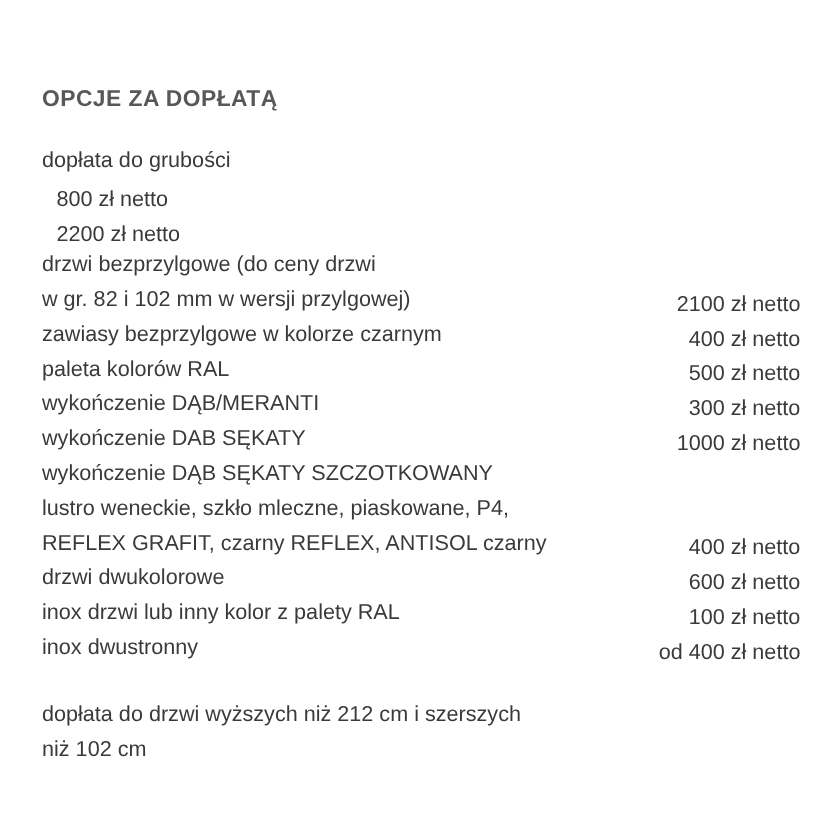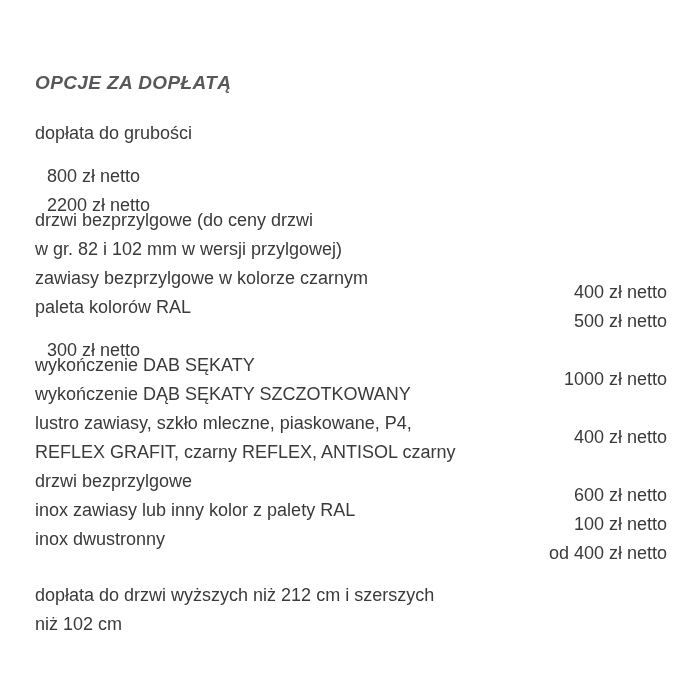--- a/index.html
+++ b/index.html
@@ -19,46 +19,45 @@
     width: 700px;
     height: 700px;
     padding: 70px 33px 0 35px;
   }
   .title {
     font-size: 19px;
     font-weight: 700;
     letter-spacing: 0.4px;
     line-height: 26px;
     color: #58585a;
-    font-style: italic;
   }
   .price-list {
     margin-top: 23px;
     font-size: 18px;
   }
   .row {
     display: flex;
     justify-content: space-between;
-    align-items: flex-start;
+    align-items: flex-end;
   }
   .item {
     flex: 1 1 auto;
     min-width: 0;
   }
   .item .line {
     line-height: 29px;
     white-space: nowrap;
   }
   .price {
     flex: 0 0 auto;
     line-height: 29px;
     white-space: nowrap;
     text-align: right;
     position: relative;
-    top: 14px;
+    top: 4px;
     padding-left: 12px;
   }
   .footer-note {
     margin-top: 27px;
     font-size: 18px;
   }
   .footer-note .line {
     line-height: 29px;
     white-space: nowrap;
   }
@@ -85,71 +84,75 @@
 
     <div class="row">
       <div class="price">2200 zł netto</div>
     </div>
 
     <div class="row">
       <div class="item">
         <div class="line">drzwi bezprzylgowe (do ceny drzwi</div>
         <div class="line">w gr. 82 i 102 mm w wersji przylgowej)</div>
       </div>
+      <div class="price">2100 zł netto</div>
     </div>
 
     <div class="row">
       <div class="item">
         <div class="line">zawiasy bezprzylgowe w kolorze czarnym</div>
       </div>
       <div class="price">400 zł netto</div>
     </div>
 
     <div class="row">
       <div class="item">
         <div class="line">paleta kolorów RAL</div>
       </div>
       <div class="price">500 zł netto</div>
     </div>
 
     <div class="row">
+      <div class="item">
+        <div class="line">wykończenie DĄB/MERANTI</div>
+      </div>
       <div class="price">300 zł netto</div>
     </div>
 
     <div class="row">
       <div class="item">
         <div class="line">wykończenie DAB SĘKATY</div>
       </div>
       <div class="price">1000 zł netto</div>
     </div>
 
     <div class="row">
       <div class="item">
         <div class="line">wykończenie DĄB SĘKATY SZCZOTKOWANY</div>
       </div>
     </div>
 
     <div class="row">
       <div class="item">
-        <div class="line">lustro zawiasy, szkło mleczne, piaskowane, P4,</div>
+        <div class="line">lustro weneckie, szkło mleczne, piaskowane, P4,</div>
         <div class="line">REFLEX GRAFIT, czarny REFLEX, ANTISOL czarny</div>
       </div>
       <div class="price">400 zł netto</div>
     </div>
 
     <div class="row">
       <div class="item">
-        <div class="line">drzwi bezprzylgowe</div>
+        <div class="line">drzwi dwukolorowe</div>
       </div>
       <div class="price">600 zł netto</div>
     </div>
 
     <div class="row">
       <div class="item">
-        <div class="line">inox zawiasy lub inny kolor z palety RAL</div>
+        <div class="line">inox drzwi lub inny kolor z palety RAL</div>
       </div>
       <div class="price">100 zł netto</div>
     </div>
 
     <div class="row">
       <div class="item">
         <div class="line">inox dwustronny</div>
       </div>
       <div class="price">od 400 zł netto</div>
     </div>

